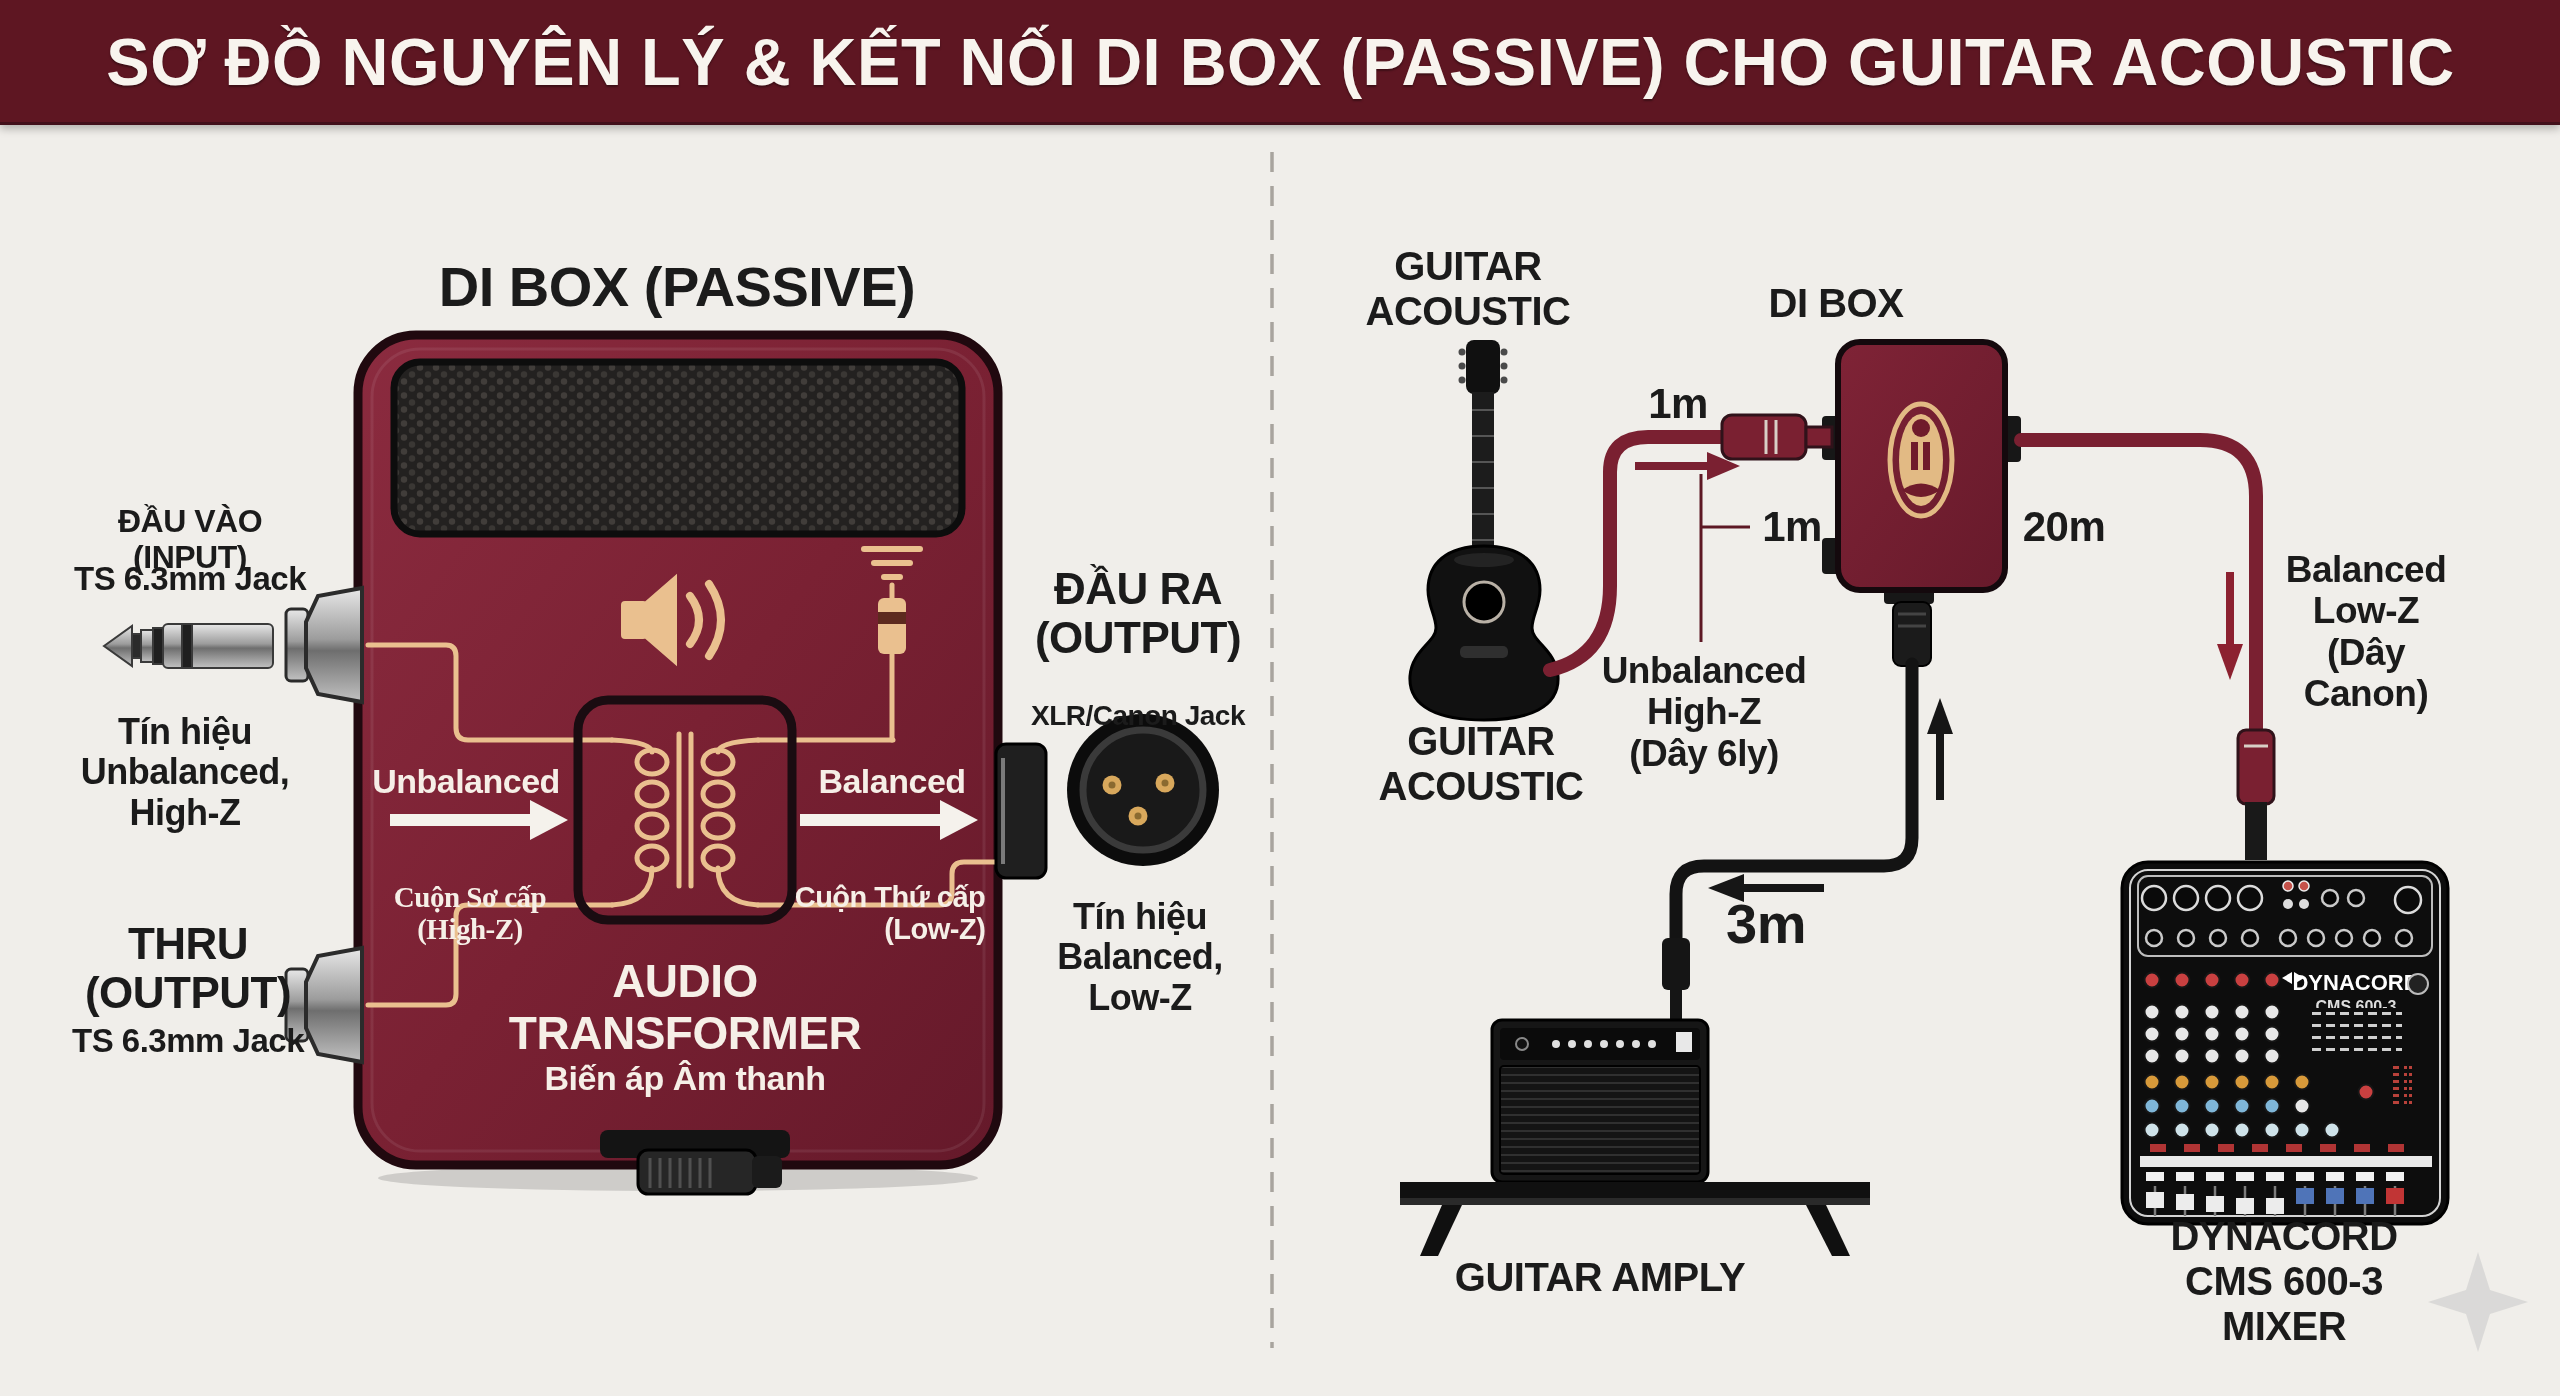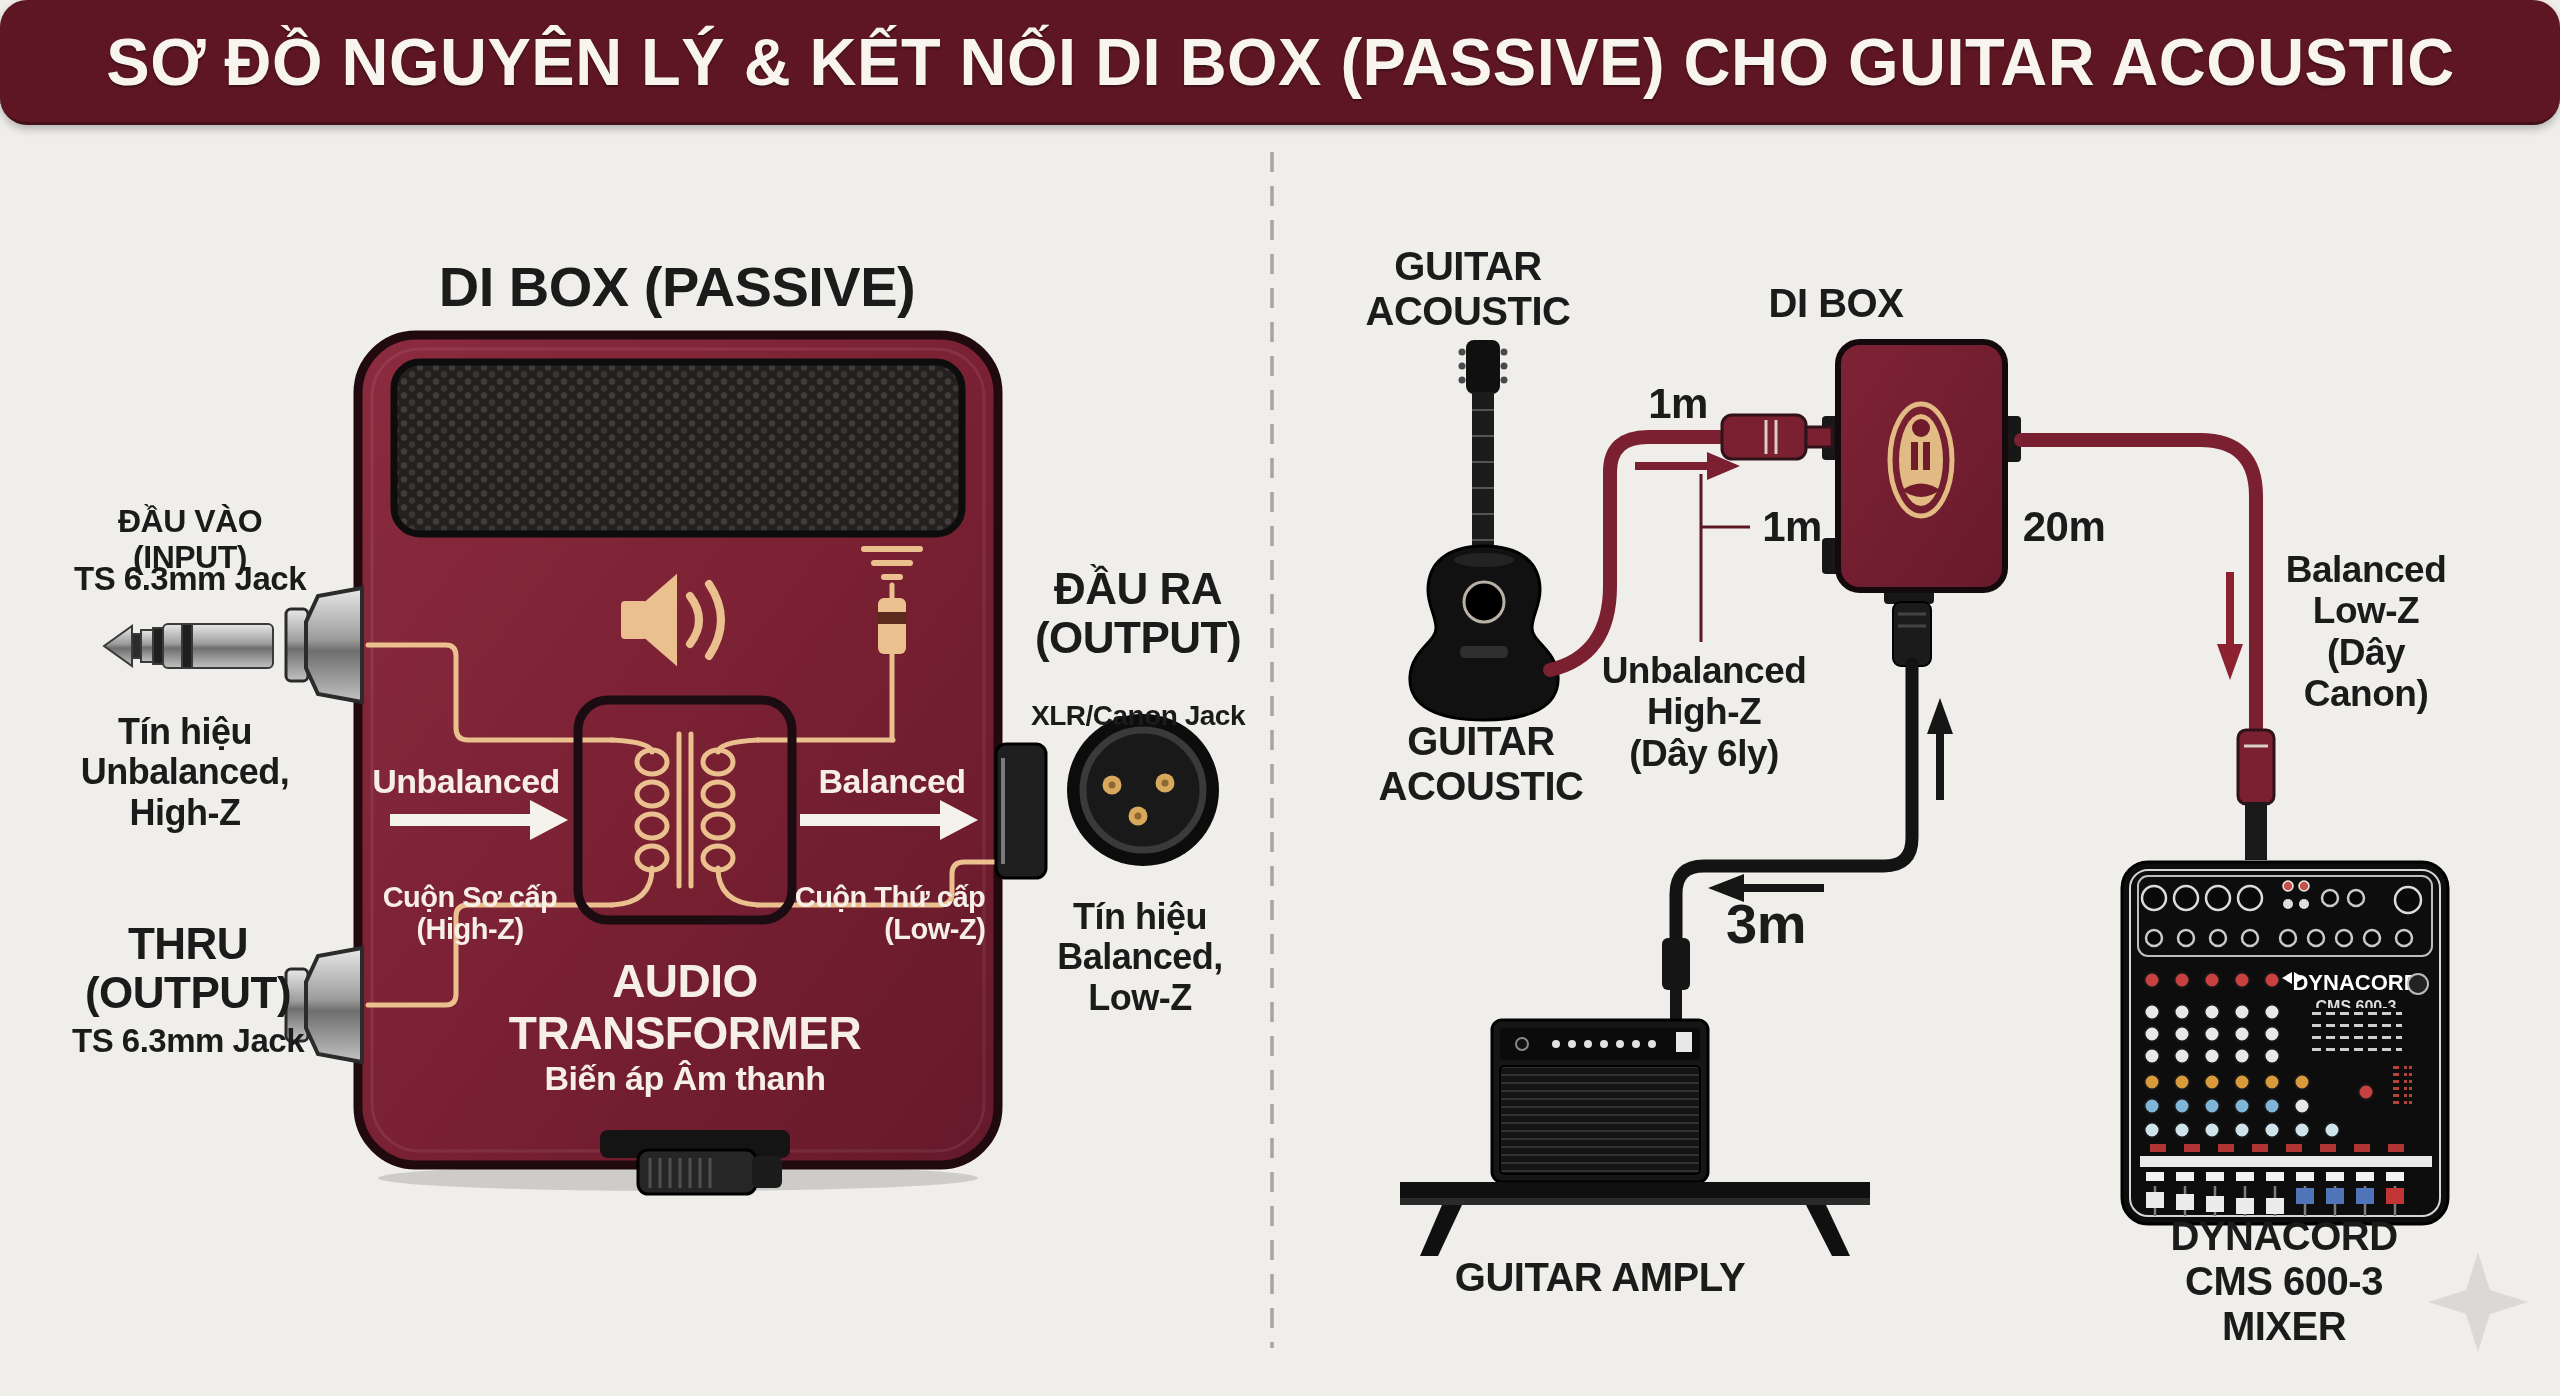--- a/index.html
+++ b/index.html
@@ -1,20 +1,20 @@
 <!DOCTYPE html>
 <html><head>
 <meta charset="utf-8">
 <style>
   html,body{margin:0;padding:0;background:#dcdad6;}
   #stage{position:relative;width:2560px;height:1396px;background:#f0eeea;overflow:hidden;
          font-family:"Liberation Sans","DejaVu Sans",sans-serif;}
   #banner{position:absolute;left:0;top:0;width:2560px;height:122px;background:#5e1622;
           border-bottom:3px solid #42101b;display:flex;align-items:center;justify-content:center;
-          box-shadow:0 4px 8px rgba(0,0,0,.25);border-radius:27px;}
+          box-shadow:0 4px 8px rgba(0,0,0,.25);}
   #banner .t{color:#f8f4ee;font-size:67px;font-weight:700;letter-spacing:.5px;white-space:nowrap;
              transform:scaleX(.97);text-shadow:0 2px 2px rgba(0,0,0,.35);}
   .lbl{position:absolute;transform:translate(-50%,-50%);text-align:center;color:#1b1b1b;
        font-weight:700;line-height:1.12;white-space:pre-line;letter-spacing:-.5px;}
   .w{color:#f6efe7;}
   svg{position:absolute;left:0;top:0;}
 </style>
 </head>
 <body>
 
@@ -421,21 +421,21 @@
 
   <div class="lbl" style="left:1138px;top:613px;font-size:44px;">ĐẦU RA
 (OUTPUT)</div>
   <div class="lbl" style="left:1138px;top:716px;font-size:28px;">XLR/Canon Jack</div>
   <div class="lbl" style="left:1140px;top:957px;font-size:36px;">Tín hiệu
 Balanced,
 Low-Z</div>
 
   <div class="lbl w" style="left:466px;top:781px;font-size:34px;">Unbalanced</div>
   <div class="lbl w" style="left:892px;top:781px;font-size:34px;">Balanced</div>
-  <div class="lbl w" style="left:470px;top:913px;font-size:29px;">Cuộn Sơ cấp
+  <div class="lbl w" style="left:470px;top:913px;font-size:29px;font-family:Liberation Serif, serif;">Cuộn Sơ cấp
 (High-Z)</div>
   <div class="lbl w" style="left:890px;top:913px;font-size:29px;text-align:right;">Cuộn Thứ cấp
 (Low-Z)</div>
   <div class="lbl w" style="left:685px;top:1008px;font-size:46px;">AUDIO
 TRANSFORMER</div>
   <div class="lbl w" style="left:685px;top:1078px;font-size:34px;">Biến áp Âm thanh</div>
 
 
   <div class="lbl" style="left:1468px;top:289px;font-size:40px;">GUITAR
 ACOUSTIC</div>

